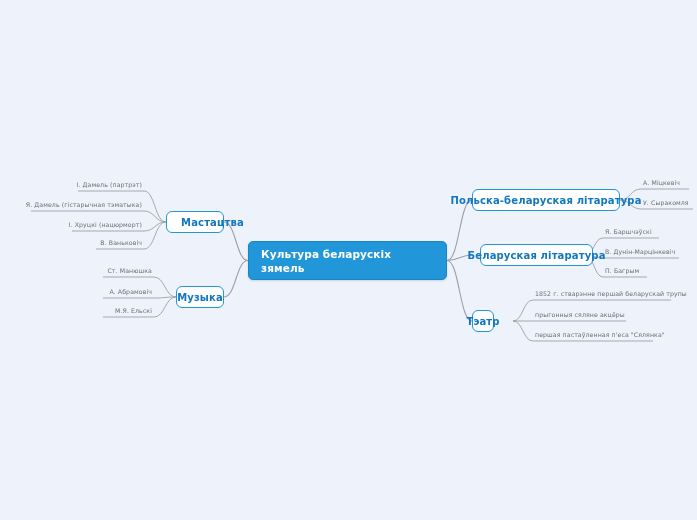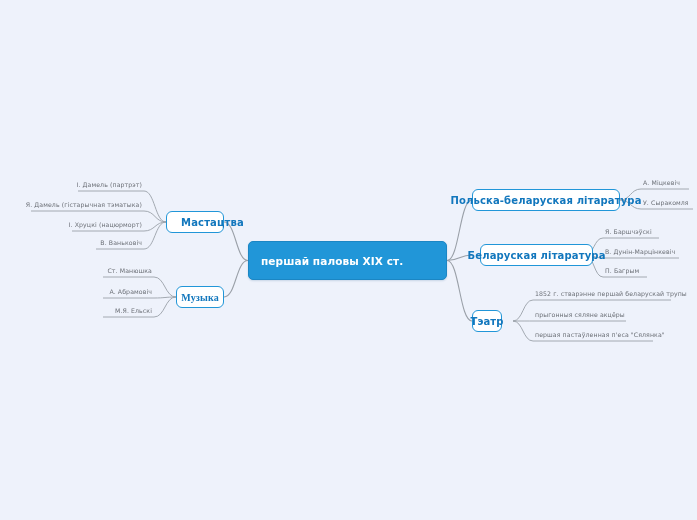--- a/index.html
+++ b/index.html
@@ -110,41 +110,41 @@
       <path d="M 533 300 L 671 300" fill="none" stroke="#9aa0a8" stroke-width="0.9"></path>
       <path d="M 513 321 C 523 321, 523 300, 533 300" fill="none" stroke="#9aa0a8" stroke-width="0.9"></path>
       <path d="M 533 321 L 626 321" fill="none" stroke="#9aa0a8" stroke-width="0.9"></path>
       <path d="M 513 321 C 523 321, 523 321, 533 321" fill="none" stroke="#9aa0a8" stroke-width="0.9"></path>
       <path d="M 533 341 L 653 341" fill="none" stroke="#9aa0a8" stroke-width="0.9"></path>
       <path d="M 513 321 C 523 321, 523 341, 533 341" fill="none" stroke="#9aa0a8" stroke-width="0.9"></path>
     </svg>
 
   <div class="node node-root" id="root-node" style="left: 248px; top: 241px; width: 199px; height: 39px;">
     <div>
-      <div>першай паловы XIX ст.</div>
+      <div>Культура беларускіх зямель</div>
     </div>
   </div>
 
   <div id="nodes">
       <div class="node node-branch" style="left: 166px; top: 211px; width: 58px; height: 22px; padding-left: 44px;">
         <span>Мастацтва</span>
       </div>
       <div class="node node-leaf leaf-left" style="left: 78px; top: 179px; width: 66px; height: 12px;">
         <span>І. Дамель (партрэт)</span>
       </div>
       <div class="node node-leaf leaf-left" style="left: 31px; top: 199px; width: 113px; height: 12px;">
         <span>Я. Дамель (гістарычная тэматыка)</span>
       </div>
       <div class="node node-leaf leaf-left" style="left: 72px; top: 219px; width: 72px; height: 12px;">
         <span>І. Хруцкі (нацюрморт)</span>
       </div>
       <div class="node node-leaf leaf-left" style="left: 96px; top: 237px; width: 48px; height: 12px;">
         <span>В. Ваньковіч</span>
       </div>
-      <div class="node node-branch" style="left: 176px; top: 286px; width: 48px; height: 22px; font-family: Liberation Serif, serif;">
+      <div class="node node-branch" style="left: 176px; top: 286px; width: 48px; height: 22px;">
         <span>Музыка</span>
       </div>
       <div class="node node-leaf leaf-left" style="left: 103px; top: 265px; width: 51px; height: 12px;">
         <span>Ст. Манюшка</span>
       </div>
       <div class="node node-leaf leaf-left" style="left: 103px; top: 286px; width: 51px; height: 12px;">
         <span>А. Абрамовіч</span>
       </div>
       <div class="node node-leaf leaf-left" style="left: 103px; top: 305px; width: 51px; height: 12px;">
         <span>М.Я. Ельскі</span>
@@ -163,21 +163,21 @@
       </div>
       <div class="node node-leaf leaf-right" style="left: 603px; top: 226px; width: 56px; height: 12px;">
         <span>Я. Баршчэўскі</span>
       </div>
       <div class="node node-leaf leaf-right" style="left: 603px; top: 246px; width: 76px; height: 12px;">
         <span>В. Дунін-Марцінкевіч</span>
       </div>
       <div class="node node-leaf leaf-right" style="left: 603px; top: 265px; width: 44px; height: 12px;">
         <span>П. Багрым</span>
       </div>
-      <div class="node node-branch" style="left: 472px; top: 310px; width: 30px; height: 22px;">
+      <div class="node node-branch" style="left: 472px; top: 310px; width: 22px; height: 22px;">
         <span>Тэатр</span>
       </div>
       <div class="node node-leaf leaf-right" style="left: 533px; top: 288px; width: 138px; height: 12px;">
         <span>1852 г. стварэнне першай беларускай трупы</span>
       </div>
       <div class="node node-leaf leaf-right" style="left: 533px; top: 309px; width: 93px; height: 12px;">
         <span>прыгонныя сяляне акцёры</span>
       </div>
       <div class="node node-leaf leaf-right" style="left: 533px; top: 329px; width: 120px; height: 12px;">
         <span>першая пастаўленная п'еса "Сялянка"</span>

